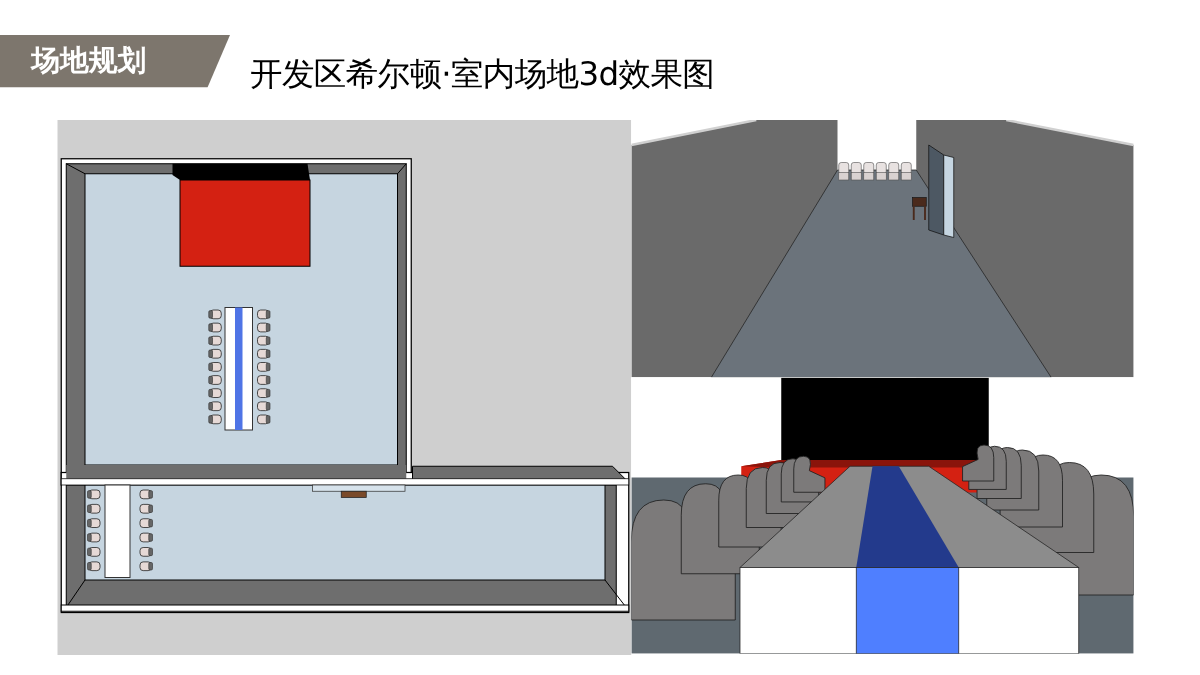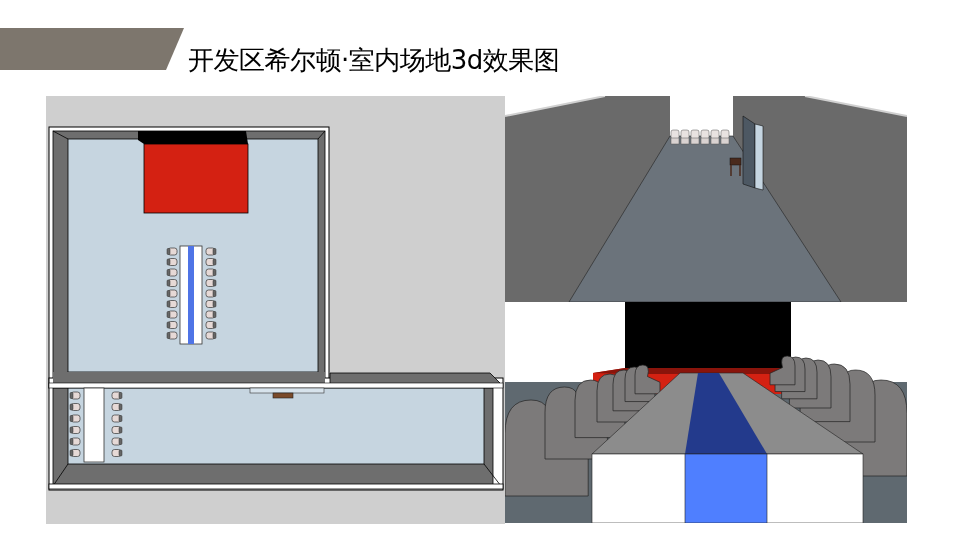--- a/index.html
+++ b/index.html
@@ -1,33 +1,34 @@
 <!DOCTYPE html>
 <html><head>
 <meta charset="utf-8">
 <style>
   html,body{margin:0;padding:0;}
   body{width:960px;height:540px;background:#ffffff;position:relative;overflow:hidden;font-family:"DejaVu Sans",sans-serif;}
   .tag{position:absolute;left:0;top:28px;width:184px;height:42px;}
   .tag svg{position:absolute;left:0;top:0;}
   .tag-label{position:absolute;left:25px;top:4px;height:34px;line-height:34px;color:#ffffff;font-size:23px;font-weight:bold;letter-spacing:0px;}
-  .title{position:absolute;left:188px;top:42px;font-size:26px;line-height:36px;color:#000;letter-spacing:-0.5px;}
+  .title{position:absolute;left:200px;top:42px;font-size:26px;line-height:36px;color:#000;letter-spacing:-0.5px;}
   .panel{position:absolute;overflow:hidden;}
   #plan{left:46px;top:96px;width:459px;height:428px;background:#cfcfcf;}
   #view-top{left:505px;top:96px;width:402px;height:206px;background:#ffffff;}
   #view-bottom{left:505px;top:302px;width:402px;height:221px;background:#ffffff;}
   .panel svg{display:block;}
 </style>
 </head>
 <body>
 
 <div class="tag">
   <svg width="184" height="42">
     <polygon points="0,0 184,0 166,42 0,42" fill="#7d766d"></polygon>
   </svg>
+  <span class="tag-label">场地规划</span>
 </div>
 <div class="title">开发区希尔顿·室内场地3d效果图</div>
 
 <div class="panel" id="plan">
   <svg width="459" height="428" viewBox="0 0 459 428">
 
     <rect x="3" y="31" width="280" height="261" fill="#ffffff" stroke="#000" stroke-width="1"></rect>
     <rect x="7" y="35" width="272" height="253" fill="#6e6e6e" stroke="#000" stroke-width="0.8"></rect>
     <rect x="22" y="43" width="250" height="233" fill="#c6d5e0" stroke="#000" stroke-width="0.8"></rect>
     <line x1="7" y1="35" x2="22" y2="43" stroke="#000" stroke-width="0.8"></line>

